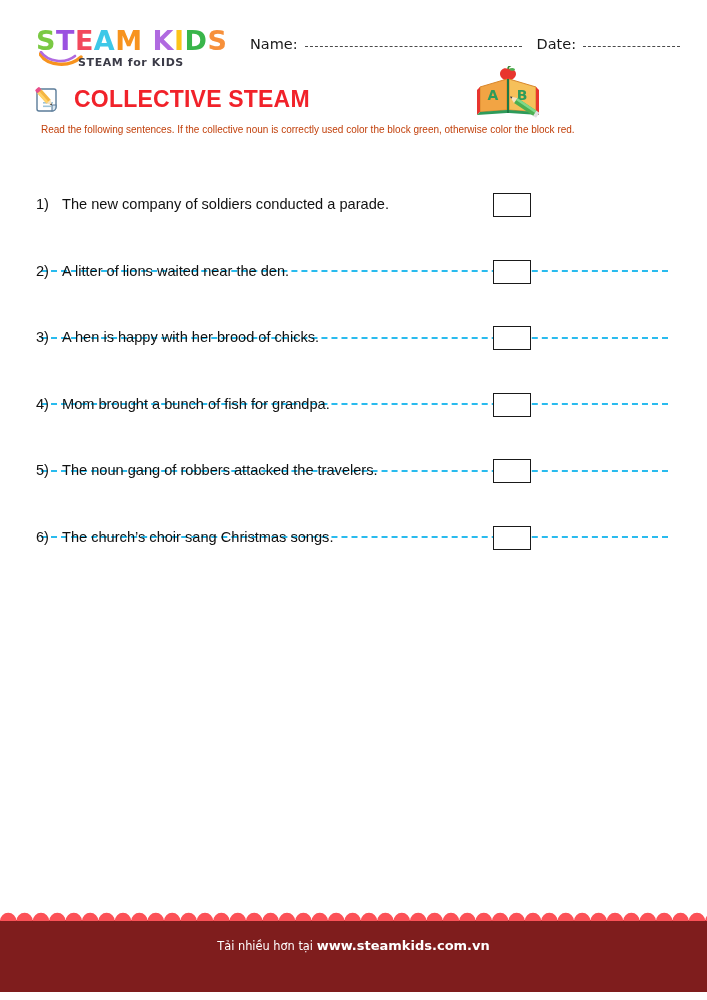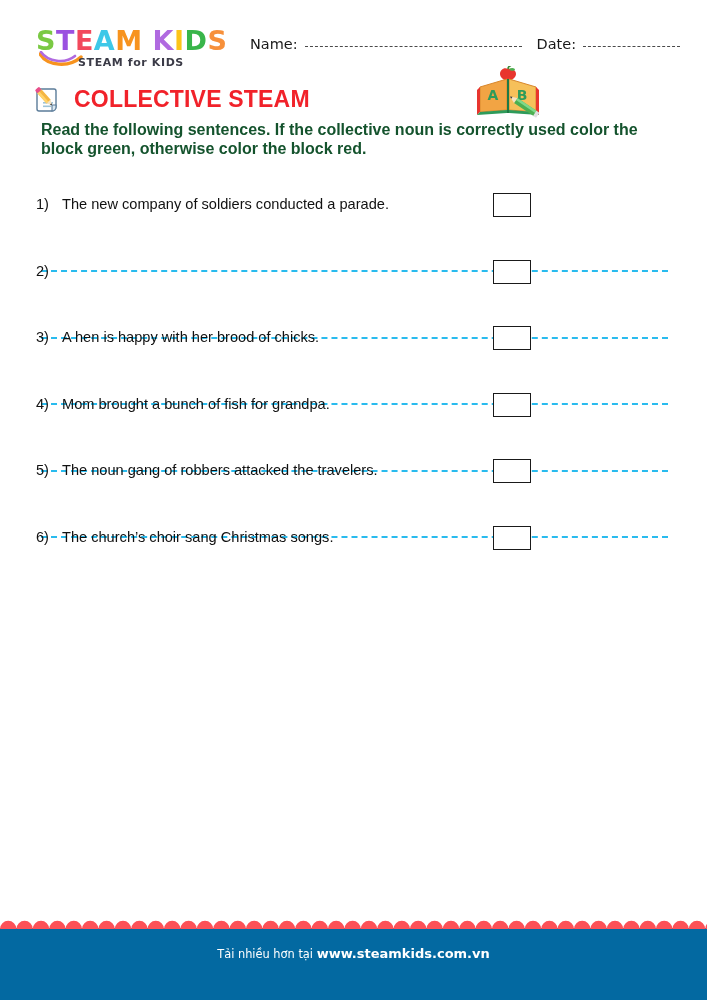--- a/index.html
+++ b/index.html
@@ -132,24 +132,24 @@
     height: 52px;
   }
 
   
   .instructions {
     position: absolute;
     left: 41px;
     top: 120px;
     width: 628px;
     font-family: "Liberation Sans", sans-serif;
-    font-weight: 700;
-    font-size: 16px;
+    font-weight: 400;
+    font-size: 10px;
     line-height: 19px;
-    color: #14532d;
+    color: #c2410c;
   }
 
   
   .questions {
     position: absolute;
     left: 0;
     top: 178px;
     width: 707px;
   }
 
@@ -190,24 +190,24 @@
     width: 627px;
     height: 0;
     border-top: 2px dashed #29bbee;
     top: 92px;
   }
 
   
   .footer {
     position: absolute;
     left: 0;
-    bottom: 0;
+    bottom: 8px;
     width: 707px;
     height: 72px;
-    background: #0369a1;
+    background: #7f1d1d;
   }
   .scallop {
     position: absolute;
     left: 0;
     top: -11px;
     width: 707px;
     height: 12px;
     overflow: hidden;
   }
   .scallop svg { display: block; }
@@ -323,20 +323,21 @@
         <div class="qtext">
           <span class="qnum">1)</span>
           <span>The new company of soldiers conducted a parade.</span>
         </div>
         <div class="answer-box"></div>
         <div class="divider" style="border-top-color: rgb(41, 187, 238);"></div>
       </div>
       <div class="qrow">
         <div class="qtext">
           <span class="qnum">2)</span>
+          <span>A litter of lions waited near the den.</span>
         </div>
         <div class="answer-box"></div>
         <div class="divider" style="border-top-color: rgb(41, 187, 238);"></div>
       </div>
       <div class="qrow">
         <div class="qtext">
           <span class="qnum">3)</span>
           <span>A hen is happy with her brood of chicks.</span>
         </div>
         <div class="answer-box"></div>

